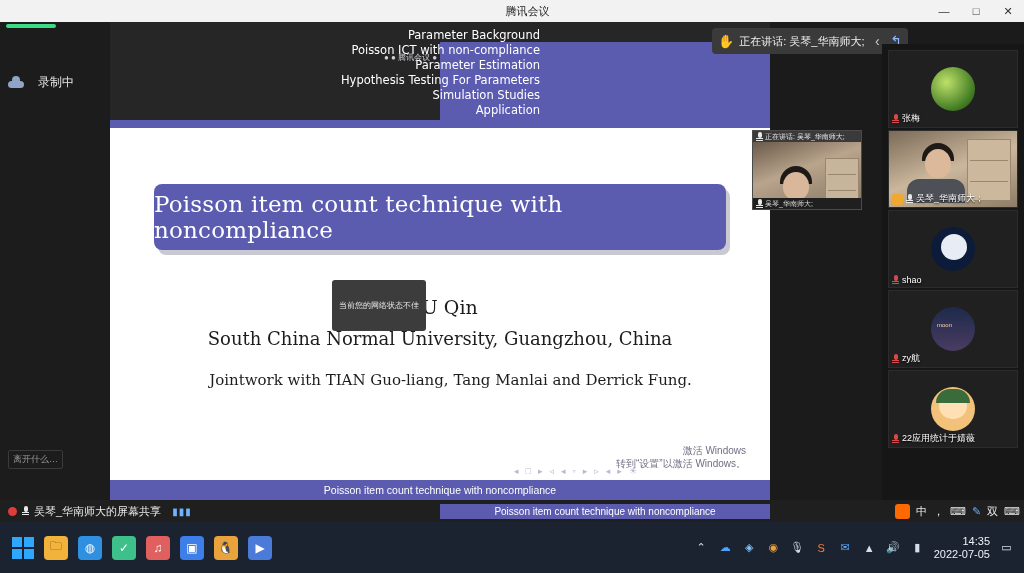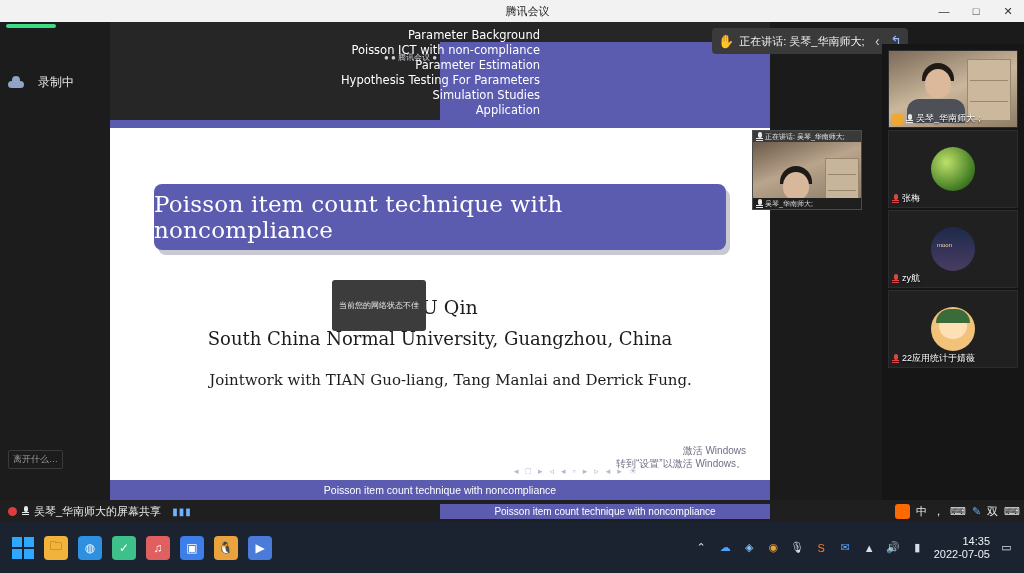--- a/index.html
+++ b/index.html
@@ -336,42 +336,49 @@
     <div class="pip-foot">
       <span class="mic"></span>
       <span>吴琴_华南师大;</span>
     </div>
   </div>
 
   <div class="rail">
 
 
     <div class="ptile">
+      <div class="tile-av av-green"></div>
+      <div class="nm">
+        <span class="mic mute"></span>
+        <span>张梅</span>
+      </div>
+    </div>
+
+    <div class="ptile">
       <div class="room">
         <div class="sh"></div>
         <div class="person-hair" style="left:33px;top:12px;"></div>
         <div class="person-head" style="left:36px;top:18px;"></div>
         <div class="person-body" style="left:18px;top:48px;background:#4d5057;"></div>
       </div>
       <div class="badge-ic"></div>
       <div class="nm">
         <span style="width:11px"></span>
         <span class="mic"></span>
         <span>吴琴_华南师大；</span>
       </div>
     </div>
 
     <div class="ptile">
-      <div class="tile-av av-green"></div>
+      <div class="tile-av av-moon"></div>
       <div class="nm">
         <span class="mic mute"></span>
-        <span>张梅</span>
-      </div>
-    </div>
-
+        <span>shao</span>
+      </div>
+    </div>
 
     <div class="ptile">
       <div class="tile-av av-city"></div>
       <div class="nm">
         <span class="mic mute"></span>
         <span>zy航</span>
       </div>
     </div>
 
     <div class="ptile">

